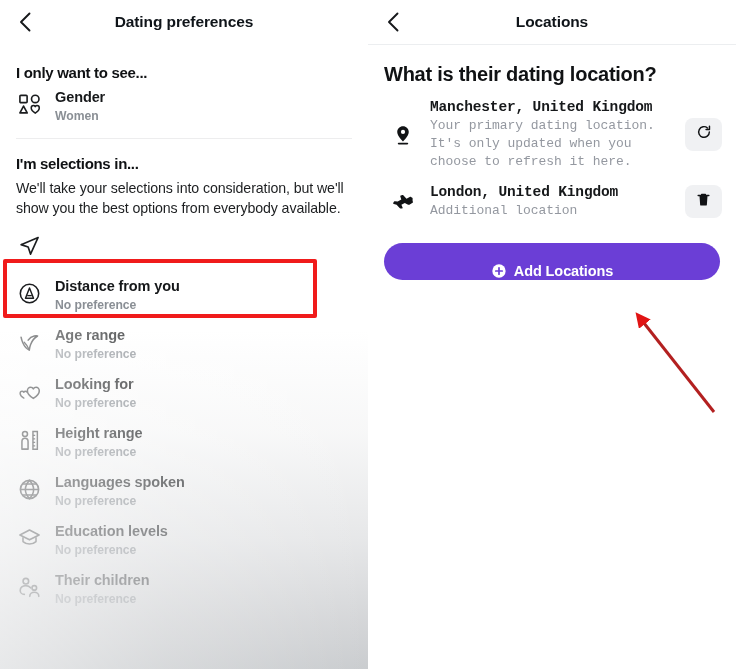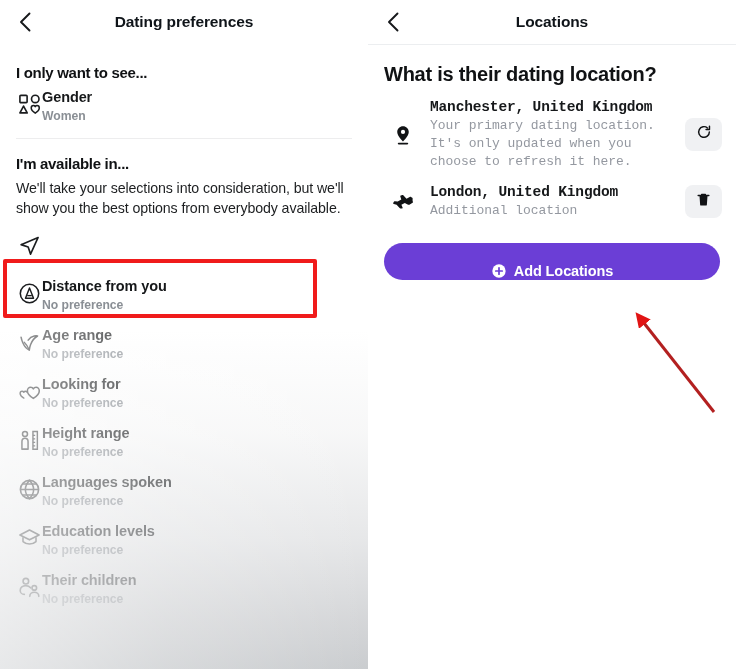--- a/index.html
+++ b/index.html
@@ -74,20 +74,21 @@
     padding: 0 16px;
     margin: 0;
   }
   .lp-title-1 { margin-top: 20px; }
   .lp-title-2 { margin-top: 16px; }
 
   .pref-row {
     display: flex;
     align-items: flex-start;
     padding: 8px 16px 6px 16px;
+    gap: 13px;
     min-height: 34px;
     position: relative;
   }
   .pref-icon {
     width: 26px;
     min-width: 26px;
     height: 26px;
     display: flex;
     align-items: center;
     justify-content: center;
@@ -279,21 +280,21 @@
         </svg>
       </span>
       <span class="pref-texts">
         <span class="pref-label">Gender</span>
         <span class="pref-value">Women</span>
       </span>
     </div>
 
     <div class="divider"></div>
 
-    <h2 class="section-title lp-title-2">I'm available in...</h2>
+    <h2 class="section-title lp-title-2">I'm selections in...</h2>
     <p class="lp-body">We'll take your selections into consideration, but we'll show you the best options from everybody available.</p>
 
     <div class="pref-row">
       <span class="pref-icon">
         <svg width="23" height="23" viewBox="0 0 24 24" fill="none">
           <path d="M21 3.6L3.2 11.1L10.6 13.6L13.1 21L21 3.6Z" stroke="#1b1d1f" stroke-width="1.7" stroke-linejoin="round"></path>
         </svg>
       </span>
     </div>
 

